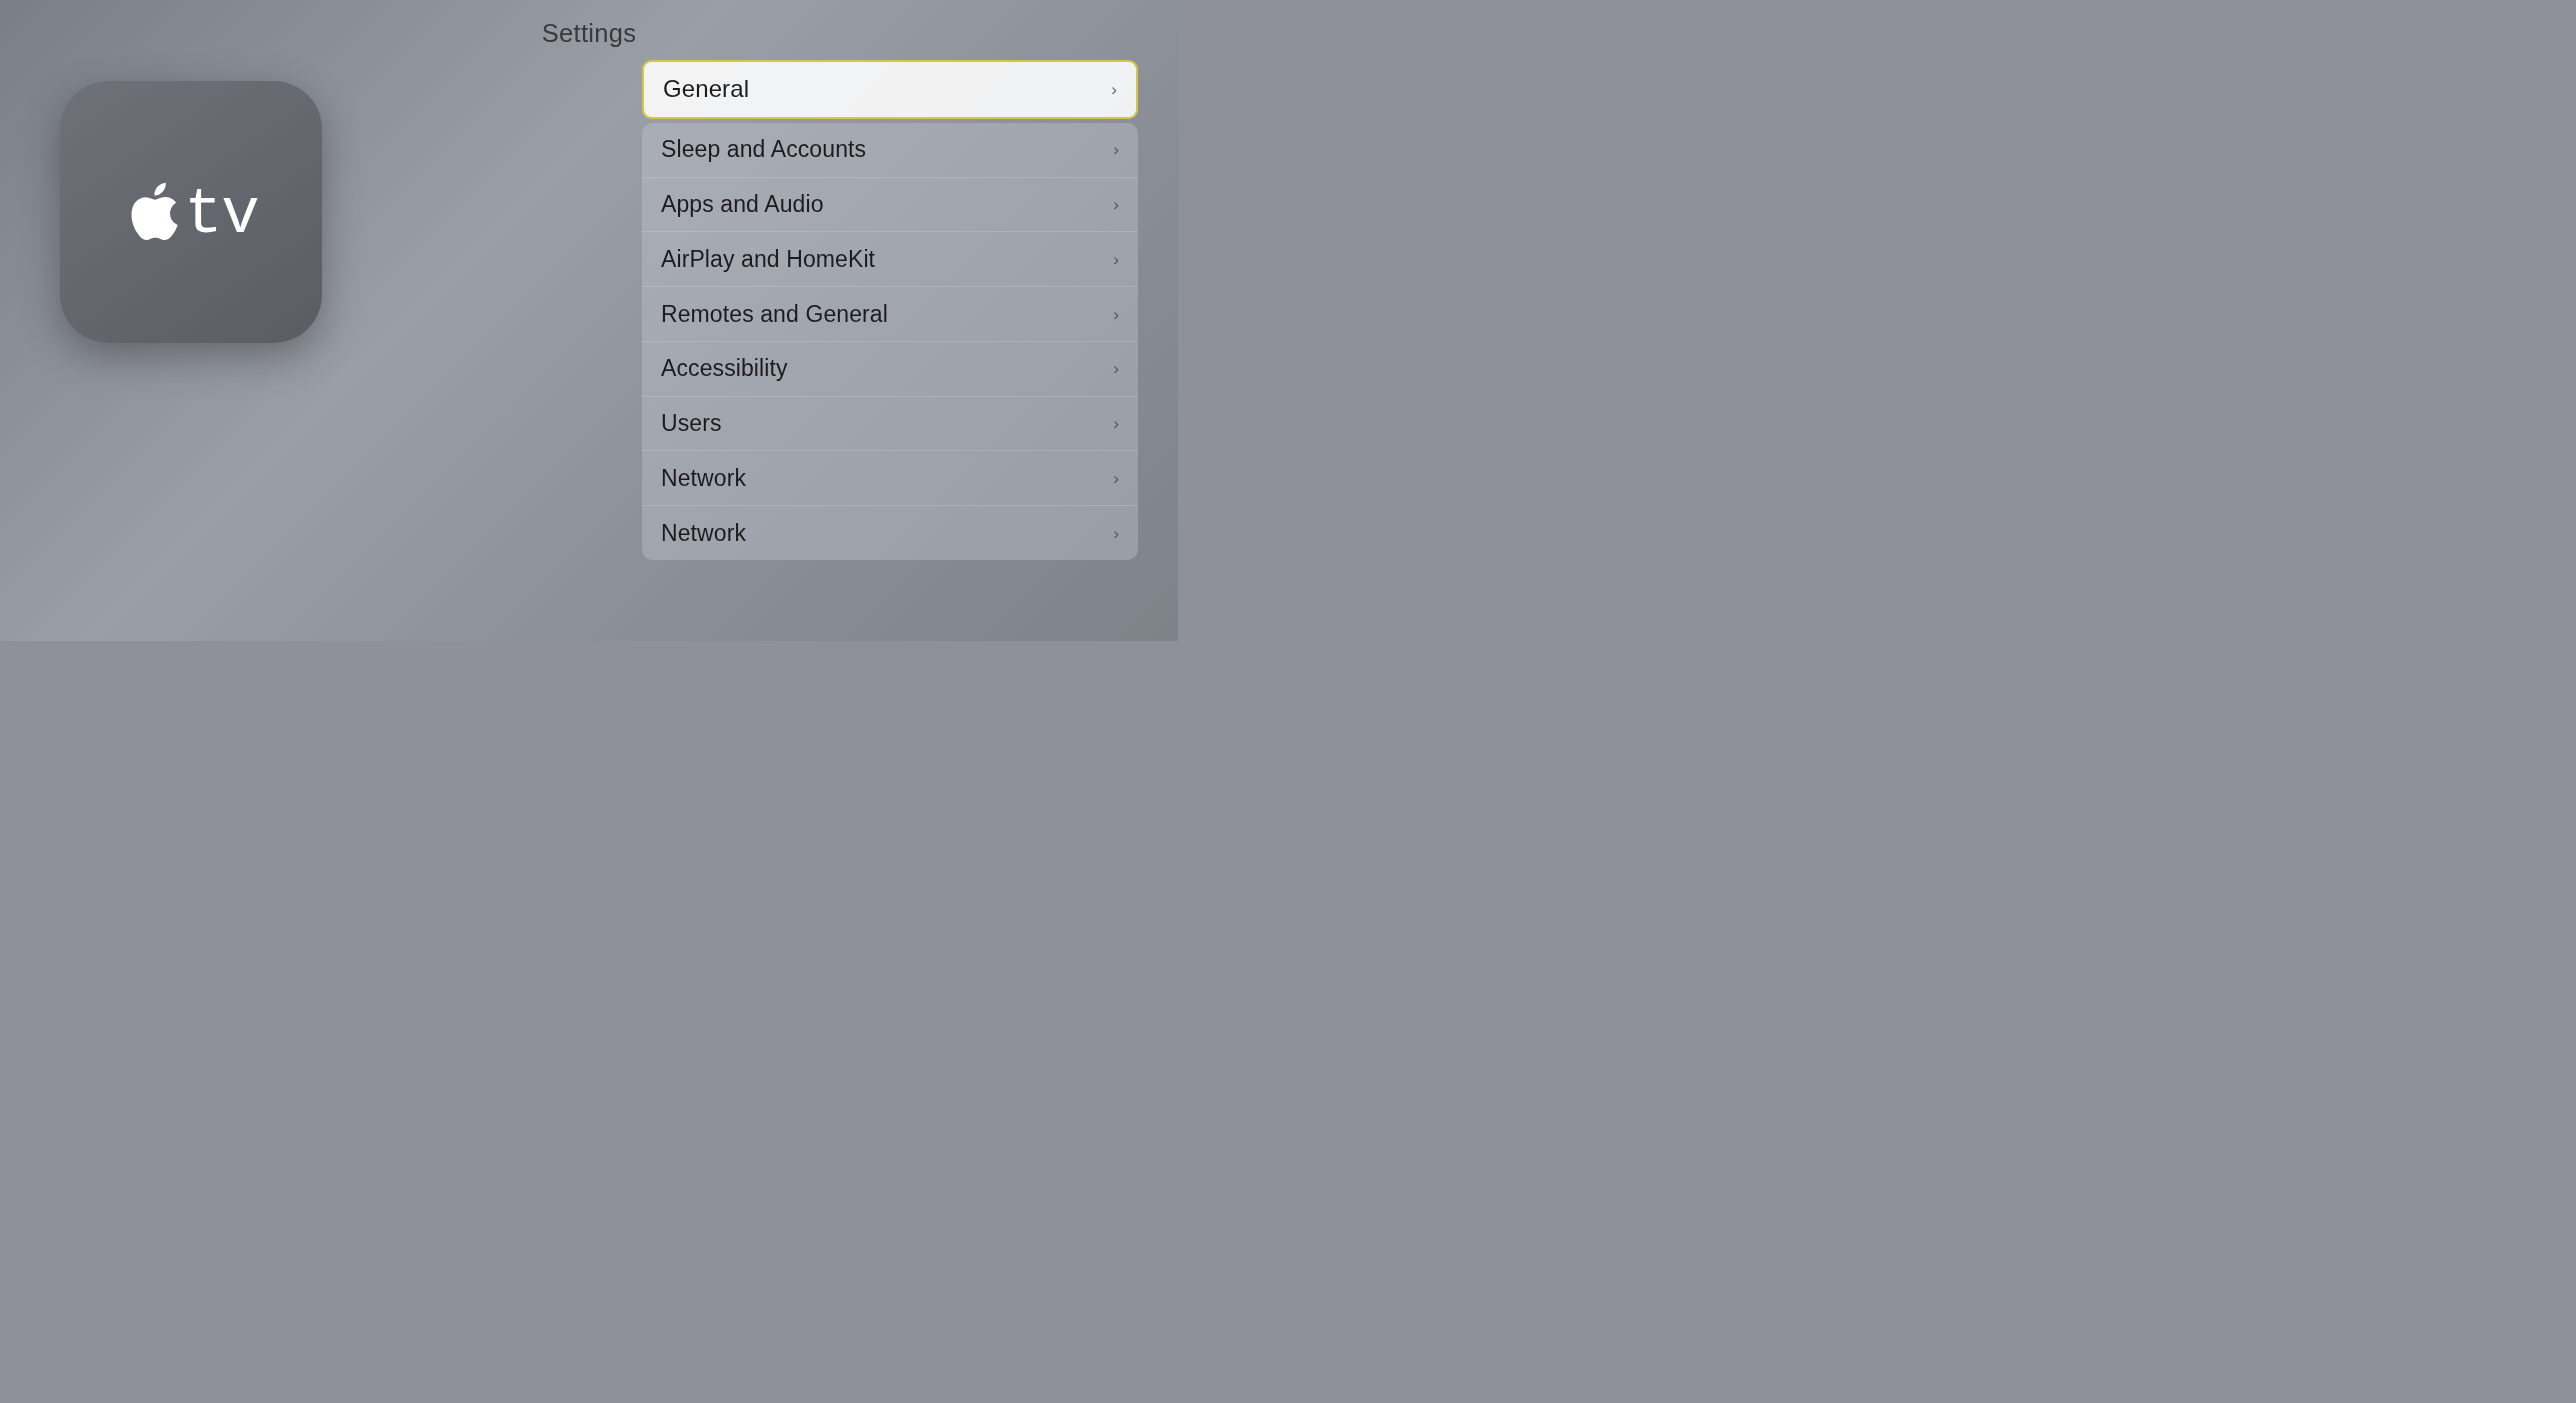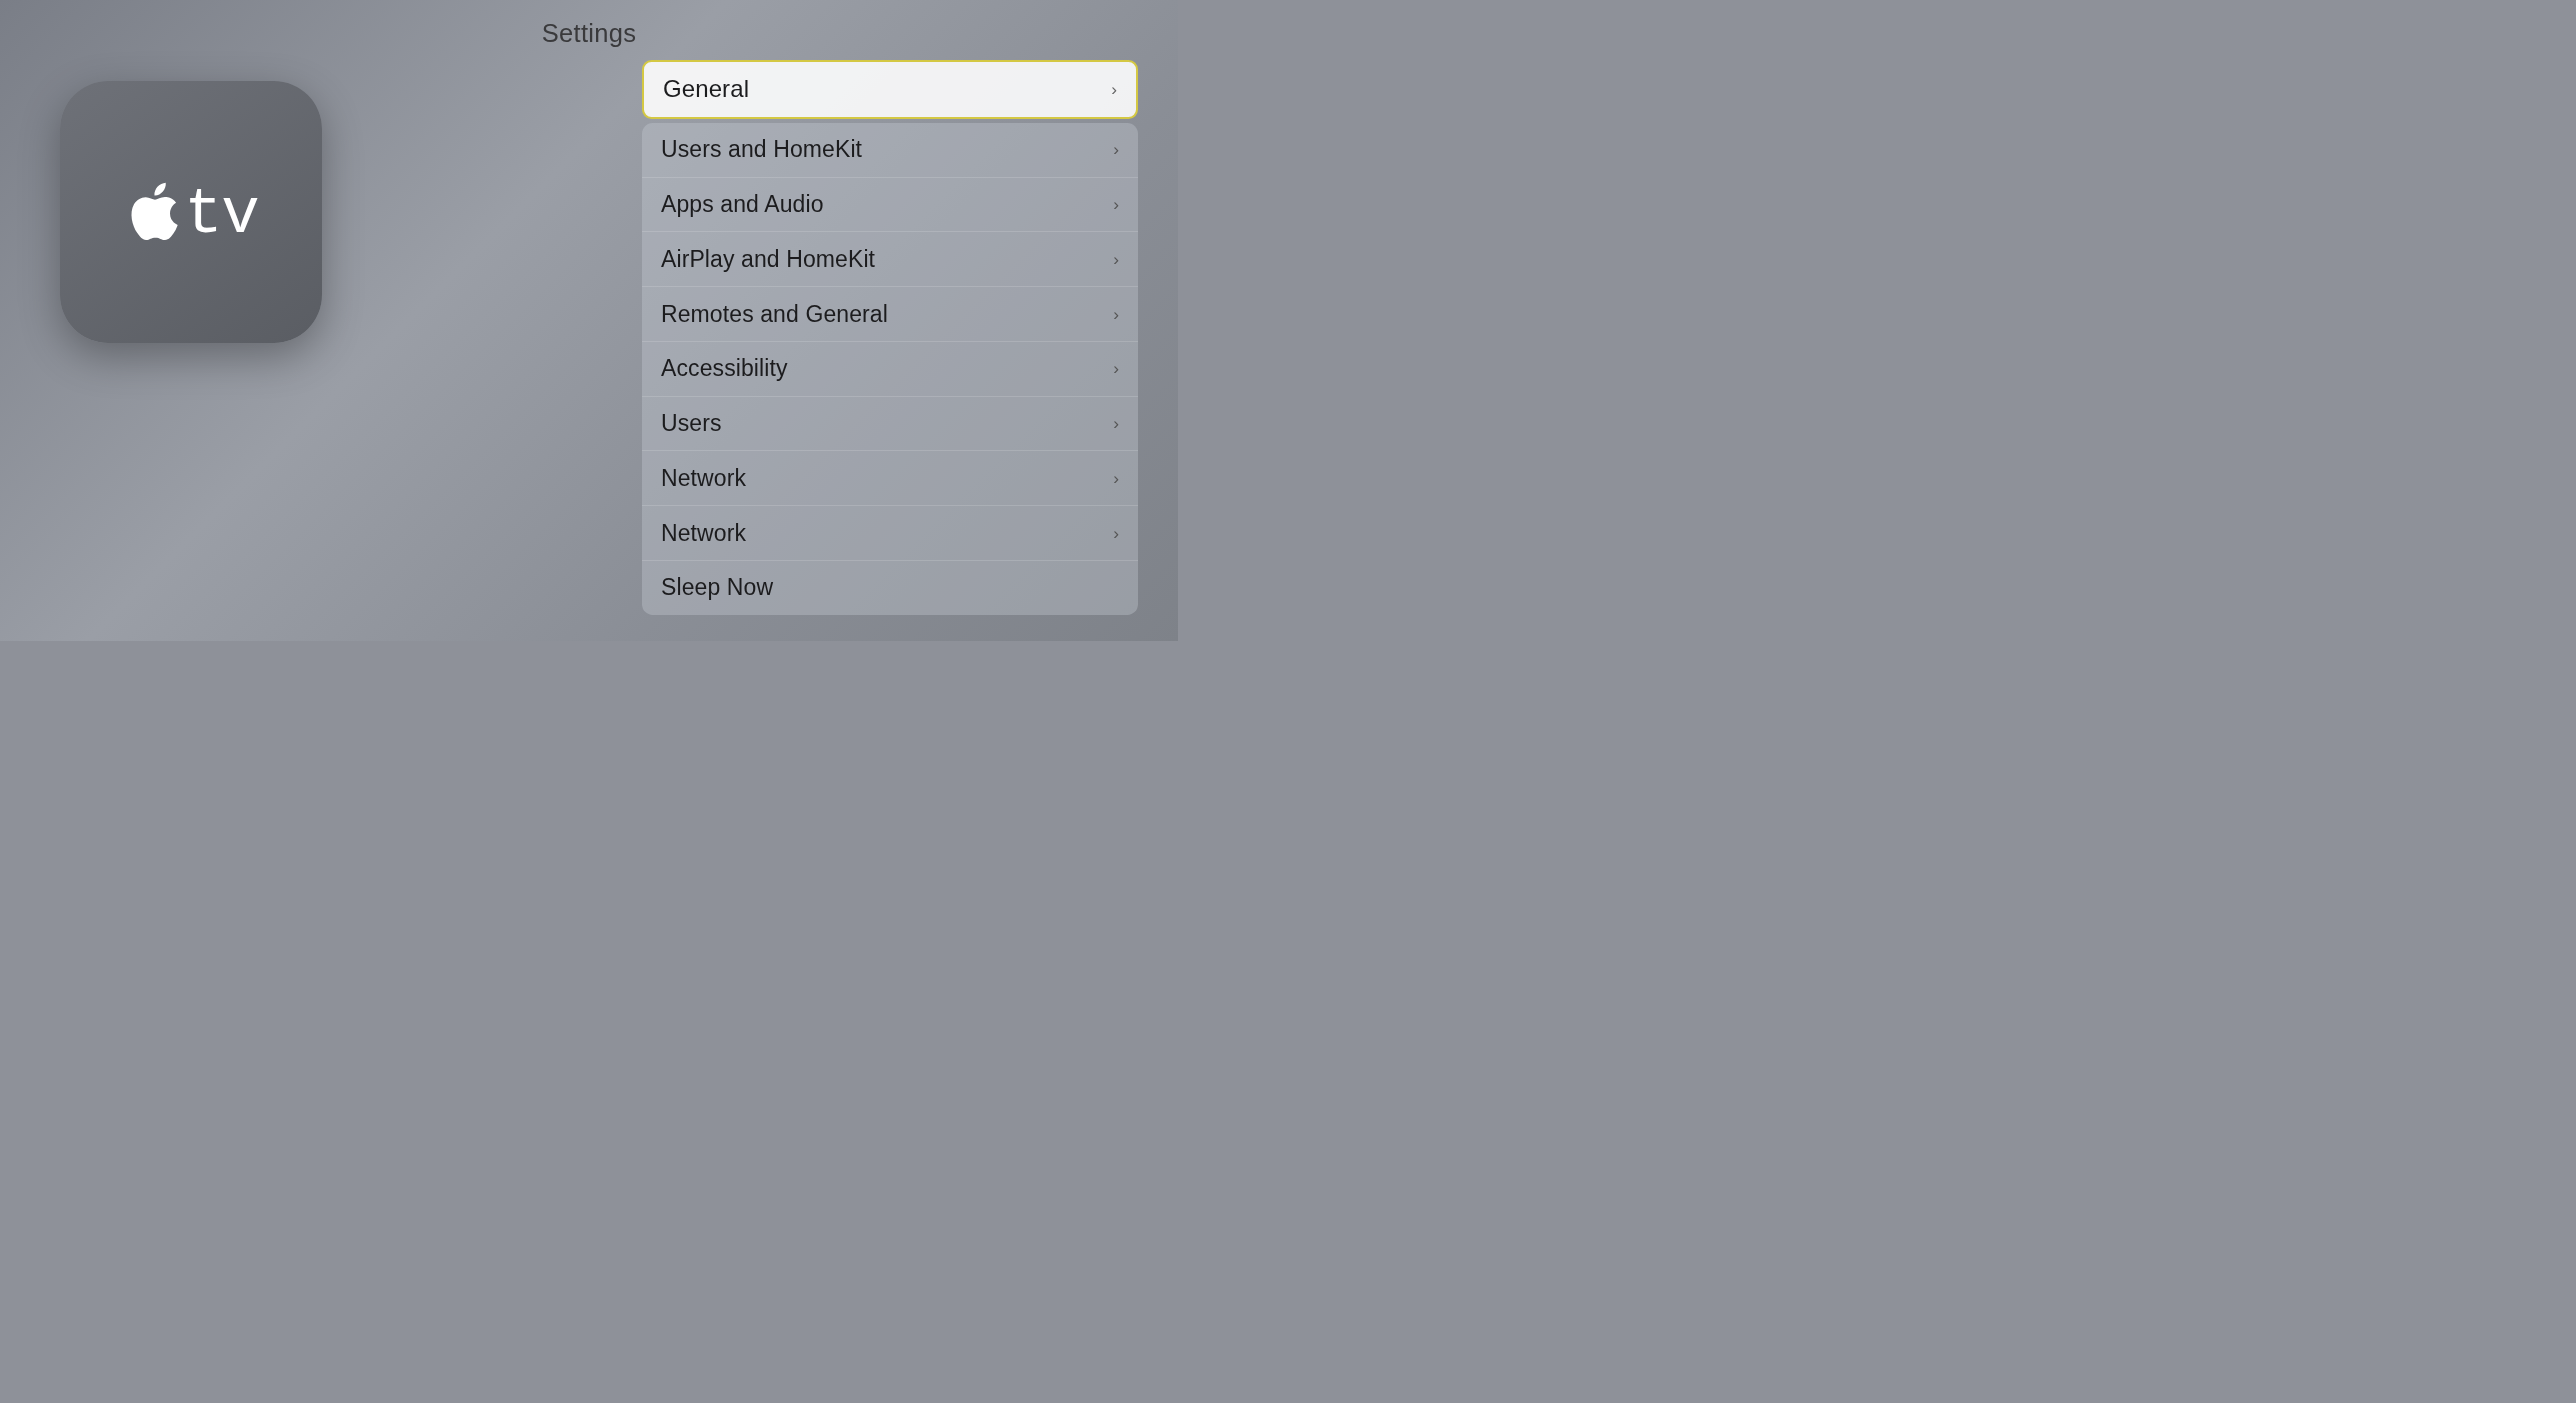--- a/index.html
+++ b/index.html
@@ -151,21 +151,21 @@
 <div class="menu-container">
 
   <div class="selected-item">
     <span class="menu-label">General</span>
     <span class="chevron">›</span>
   </div>
 
   <div class="menu-items-group">
 
     <div class="menu-item-row">
-      <span class="menu-label">Users and HomeKit</span>
+      <span class="menu-label">Sleep and Accounts</span>
       <span class="chevron">›</span>
     </div>
 
     <div class="menu-item-row">
       <span class="menu-label">Apps and Audio</span>
       <span class="chevron">›</span>
     </div>
 
     <div class="menu-item-row">
       <span class="menu-label">AirPlay and HomeKit</span>
@@ -190,19 +190,16 @@
     <div class="menu-item-row">
       <span class="menu-label">Network</span>
       <span class="chevron">›</span>
     </div>
 
     <div class="menu-item-row">
       <span class="menu-label">Network</span>
       <span class="chevron">›</span>
     </div>
 
-    <div class="menu-item-row">
-      <span class="menu-label">Sleep Now</span>
-    </div>
 
   </div>
 </div>
 
 
 </body></html>

